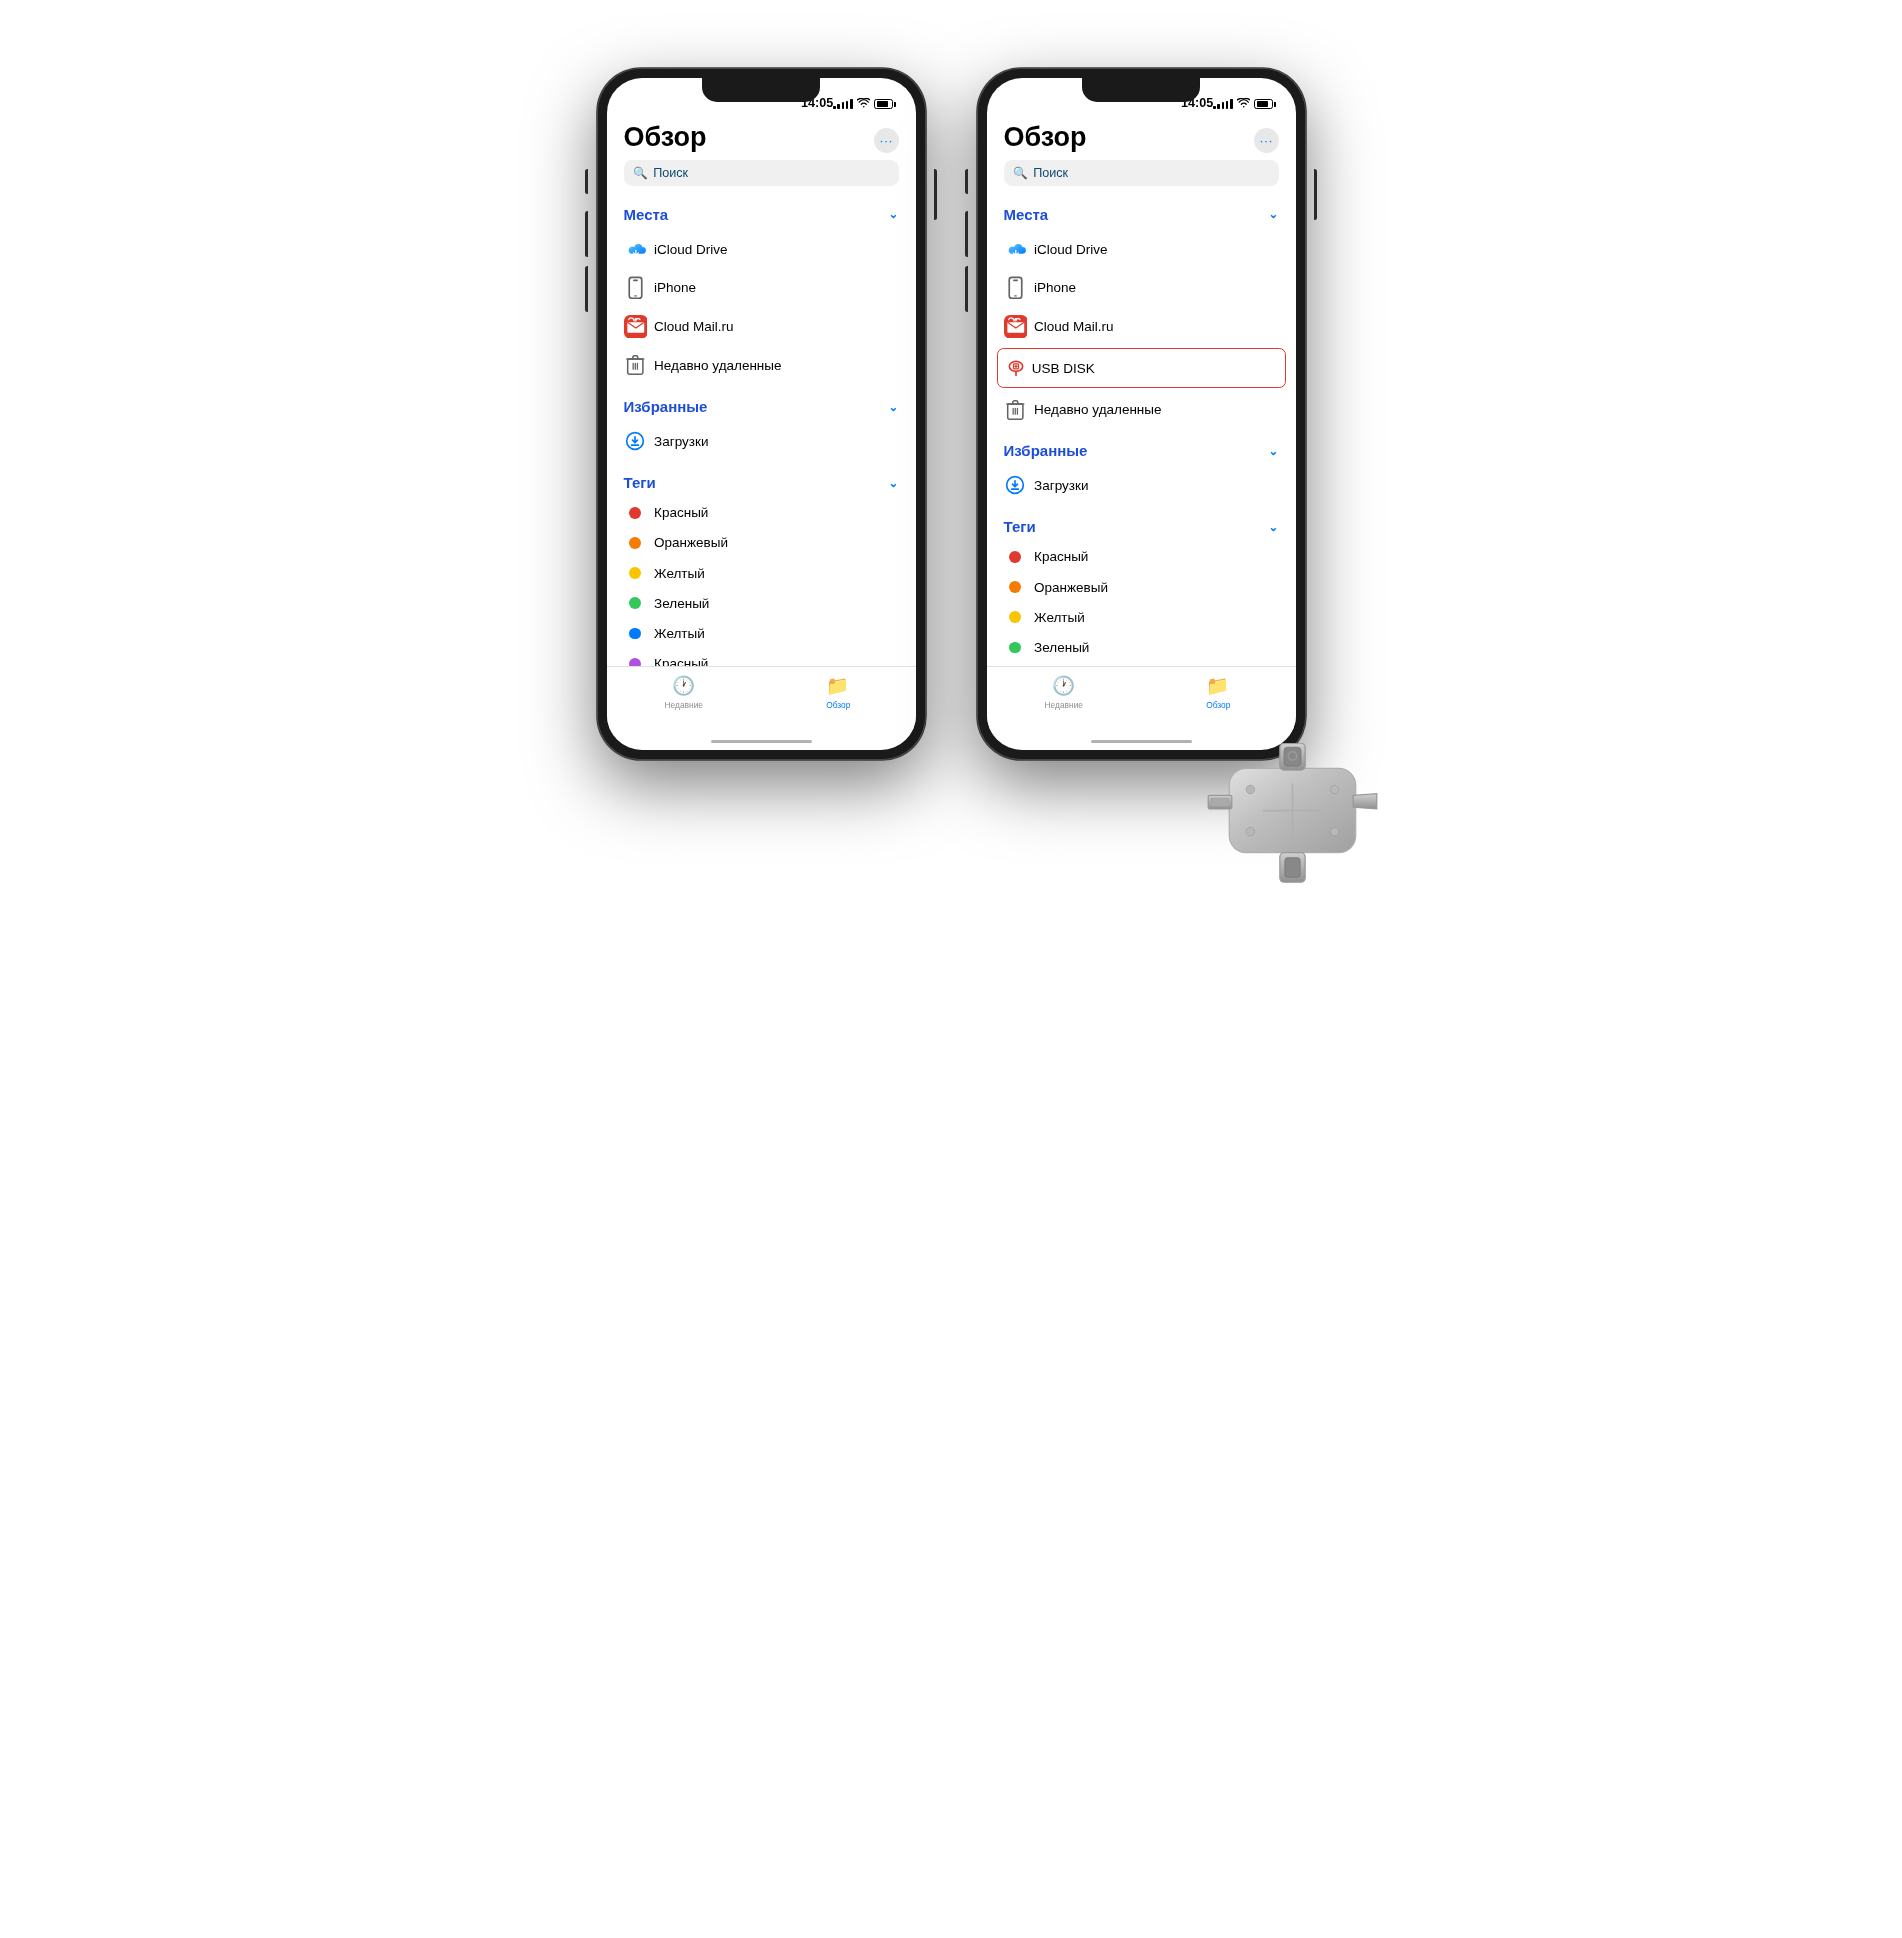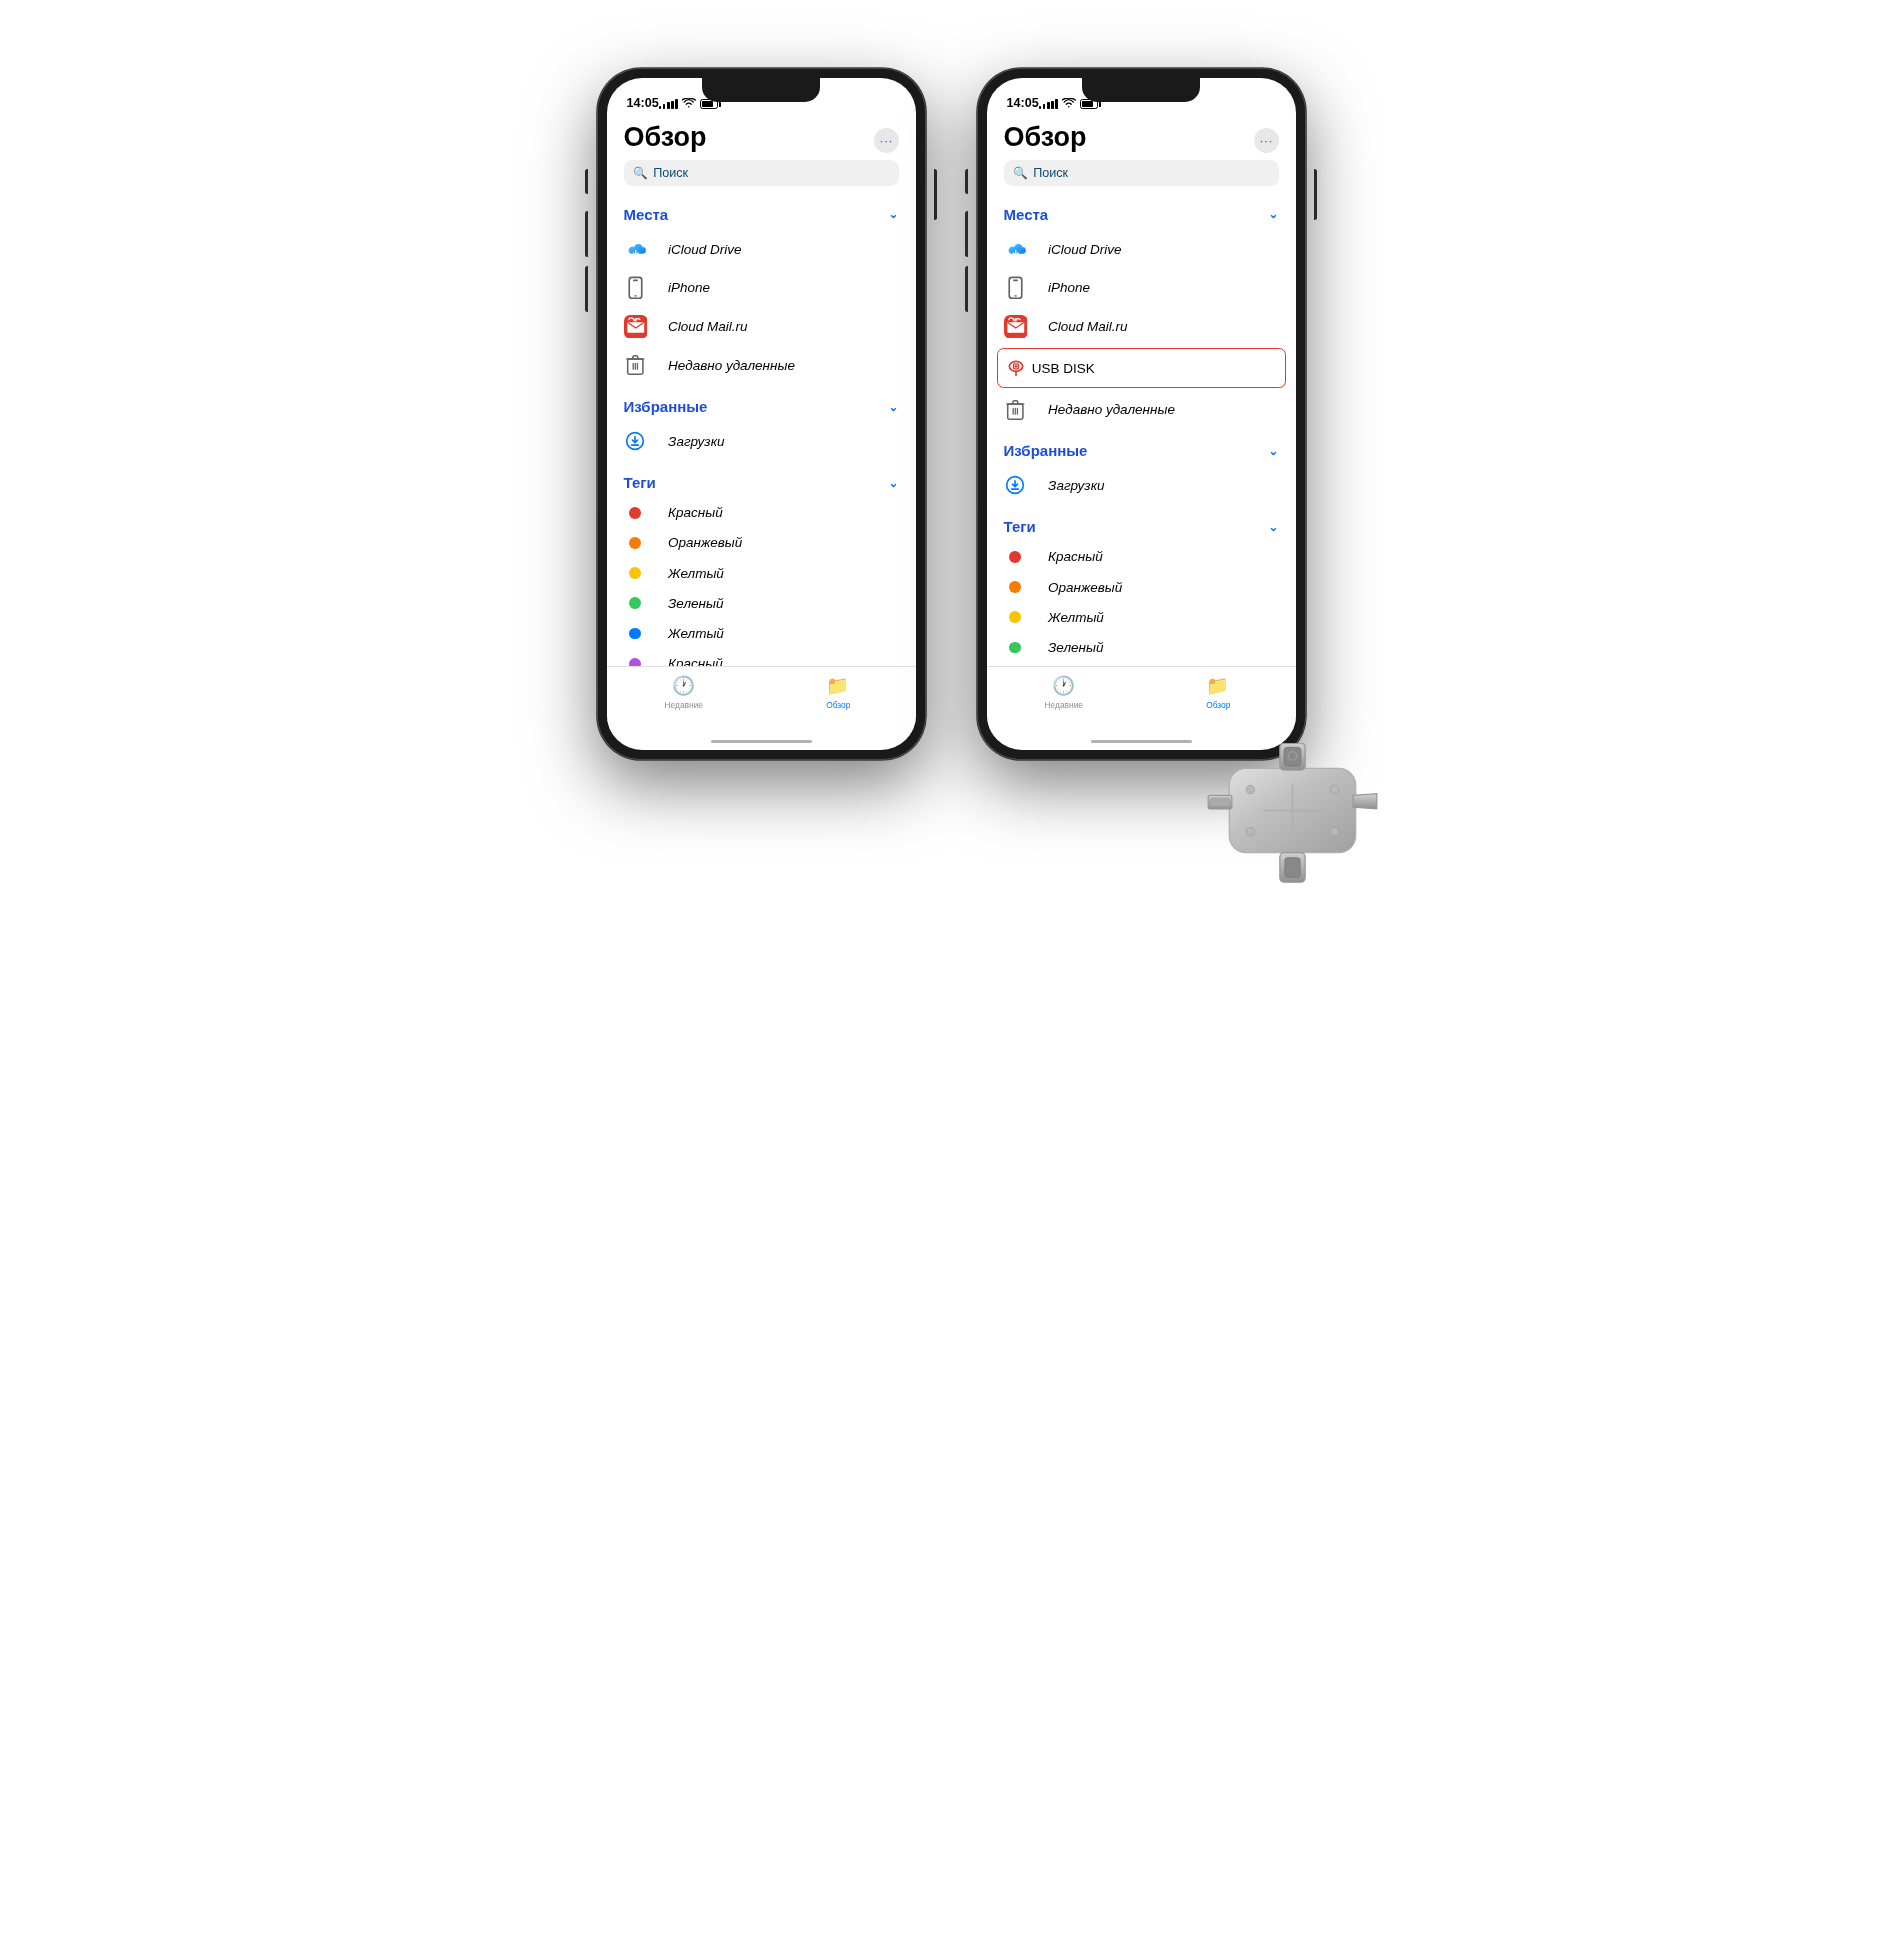--- a/index.html
+++ b/index.html
@@ -58,21 +58,21 @@
       border-bottom-right-radius: 15px;
       z-index: 10;
     }
 
     
     .status-bar {
       height: 37px;
       display: flex;
       align-items: flex-end;
       padding: 0 20px 5px;
-      justify-content: flex-start;
+      justify-content: flex-end;
       flex-shrink: 0;
     }
 
     .status-time {
       font-size: 12.6px;
       font-weight: 600;
       color: #000;
     }
 
     .status-icons {
@@ -220,23 +220,22 @@
     .chevron-icon {
       font-size: 11.8px;
       color: #007AFF;
       font-weight: 600;
     }
 
     .list-item {
       display: flex;
       align-items: center;
       padding: 7.6px 17px;
-      gap: 21px;
+      gap: 7px;
       cursor: pointer;
-      font-style: italic;
     }
 
     .item-icon {
       width: 23.6px;
       height: 23.6px;
       display: flex;
       align-items: center;
       justify-content: center;
       flex-shrink: 0;
     }

